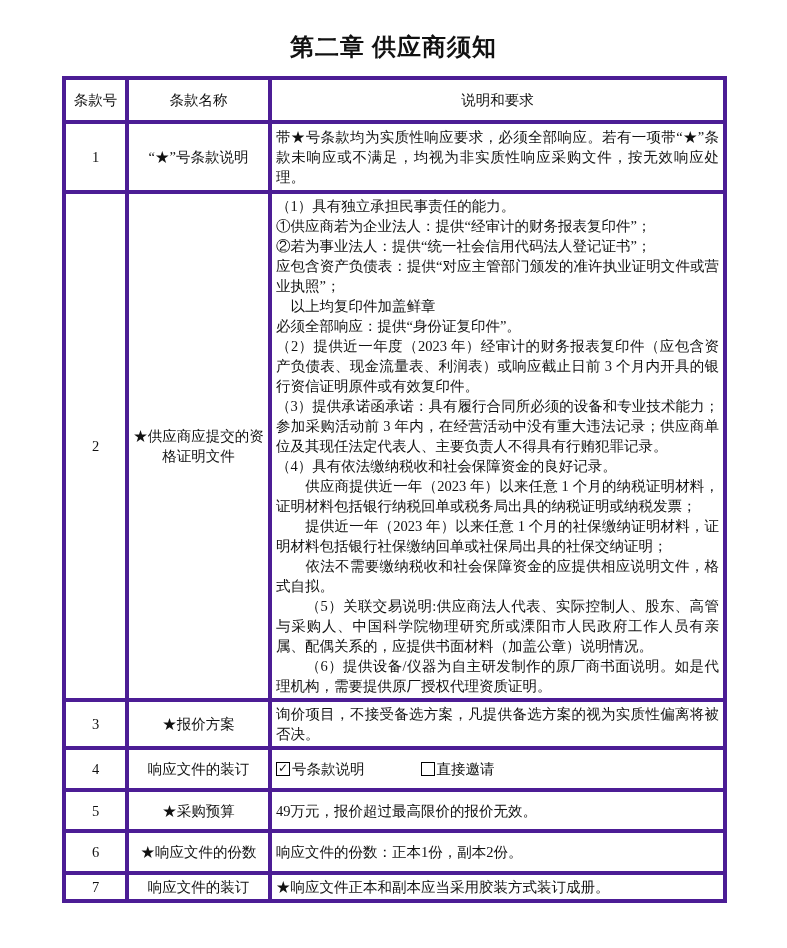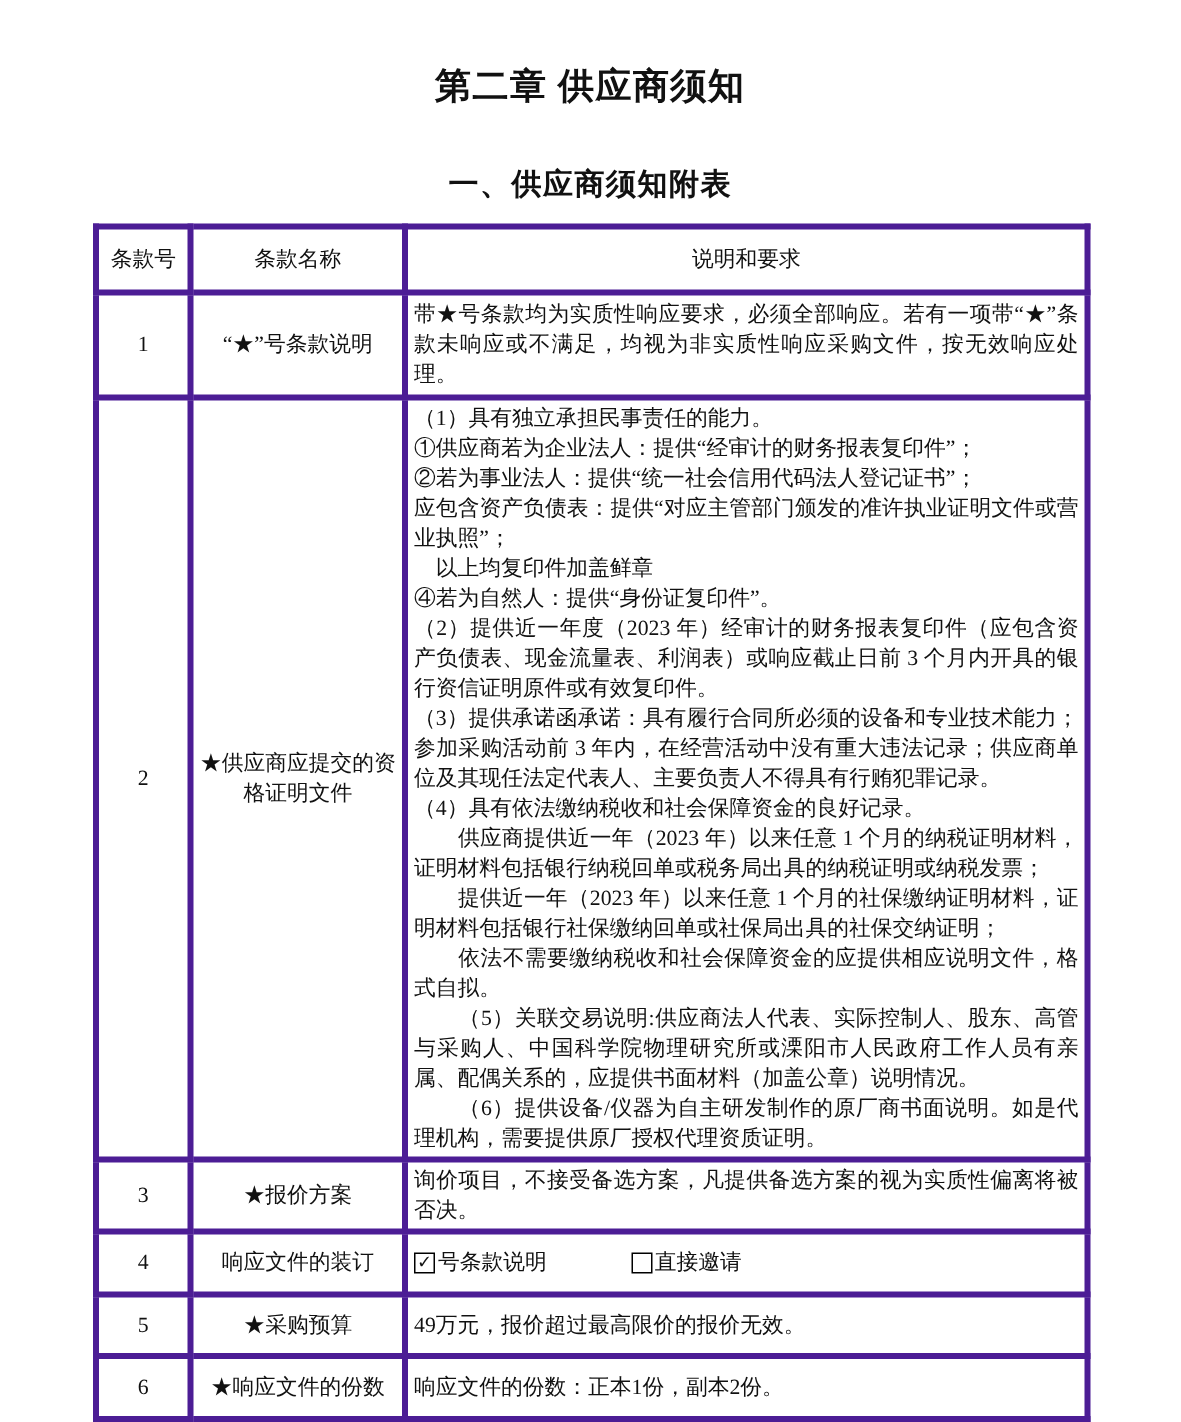--- a/index.html
+++ b/index.html
@@ -8,21 +8,21 @@
     background: #ffffff;
     color: #111111;
     font-family: "Liberation Serif", "DejaVu Serif", serif;
   }
   .page {
     position: relative;
     width: 787px;
     height: 948px;
     background: #ffffff;
     box-sizing: border-box;
-    padding-top: 41px;
+    padding-top: 31px;
     overflow: hidden;
   }
   .chapter-title {
     margin: 0;
     text-align: center;
     font-size: 24px;
     font-weight: bold;
     letter-spacing: 1px;
   }
   .section-title {
@@ -82,21 +82,20 @@
     text-align: center;
     margin-right: 2px;
     font-family: "DejaVu Sans", sans-serif;
   }
 </style>
 </head>
 <body>
 
 <div class="page">
   <h1 class="chapter-title">第二章 供应商须知</h1>
-  <h2 class="section-title">一、供应商须知附表</h2>
 
   <table class="notice-table">
     <colgroup>
       <col class="c-no">
       <col class="c-name">
       <col class="c-desc">
     </colgroup>
     <thead>
       <tr>
         <th>条款号</th>
@@ -114,21 +113,21 @@
         </tr>
         <tr>
           <td class="td-no">2</td>
           <td class="td-name">★供应商应提交的资格证明文件</td>
           <td class="td-desc">
             <p>（1）具有独立承担民事责任的能力。</p>
             <p>①供应商若为企业法人：提供“经审计的财务报表复印件”；</p>
             <p>②若为事业法人：提供“统一社会信用代码法人登记证书”；</p>
             <p>应包含资产负债表：提供“对应主管部门颁发的准许执业证明文件或营业执照”；</p>
             <p>　以上均复印件加盖鲜章</p>
-            <p>④若为自然人：提供“身份证复印件”。</p>
+            <p>必须全部响应：提供“身份证复印件”。</p>
             <p>（2）提供近一年度（2023 年）经审计的财务报表复印件（应包含资产负债表、现金流量表、利润表）或响应截止日前 3 个月内开具的银行资信证明原件或有效复印件。</p>
             <p>（3）提供承诺函承诺：具有履行合同所必须的设备和专业技术能力；参加采购活动前 3 年内，在经营活动中没有重大违法记录；供应商单位及其现任法定代表人、主要负责人不得具有行贿犯罪记录。</p>
             <p>（4）具有依法缴纳税收和社会保障资金的良好记录。</p>
             <p>　　供应商提供近一年（2023 年）以来任意 1 个月的纳税证明材料，证明材料包括银行纳税回单或税务局出具的纳税证明或纳税发票；</p>
             <p>　　提供近一年（2023 年）以来任意 1 个月的社保缴纳证明材料，证明材料包括银行社保缴纳回单或社保局出具的社保交纳证明；</p>
             <p>　　依法不需要缴纳税收和社会保障资金的应提供相应说明文件，格式自拟。</p>
             <p>　　（5）关联交易说明:供应商法人代表、实际控制人、股东、高管与采购人、中国科学院物理研究所或溧阳市人民政府工作人员有亲属、配偶关系的，应提供书面材料（加盖公章）说明情况。</p>
             <p>　　（6）提供设备/仪器为自主研发制作的原厂商书面说明。如是代理机构，需要提供原厂授权代理资质证明。</p>
           </td>
         </tr>

